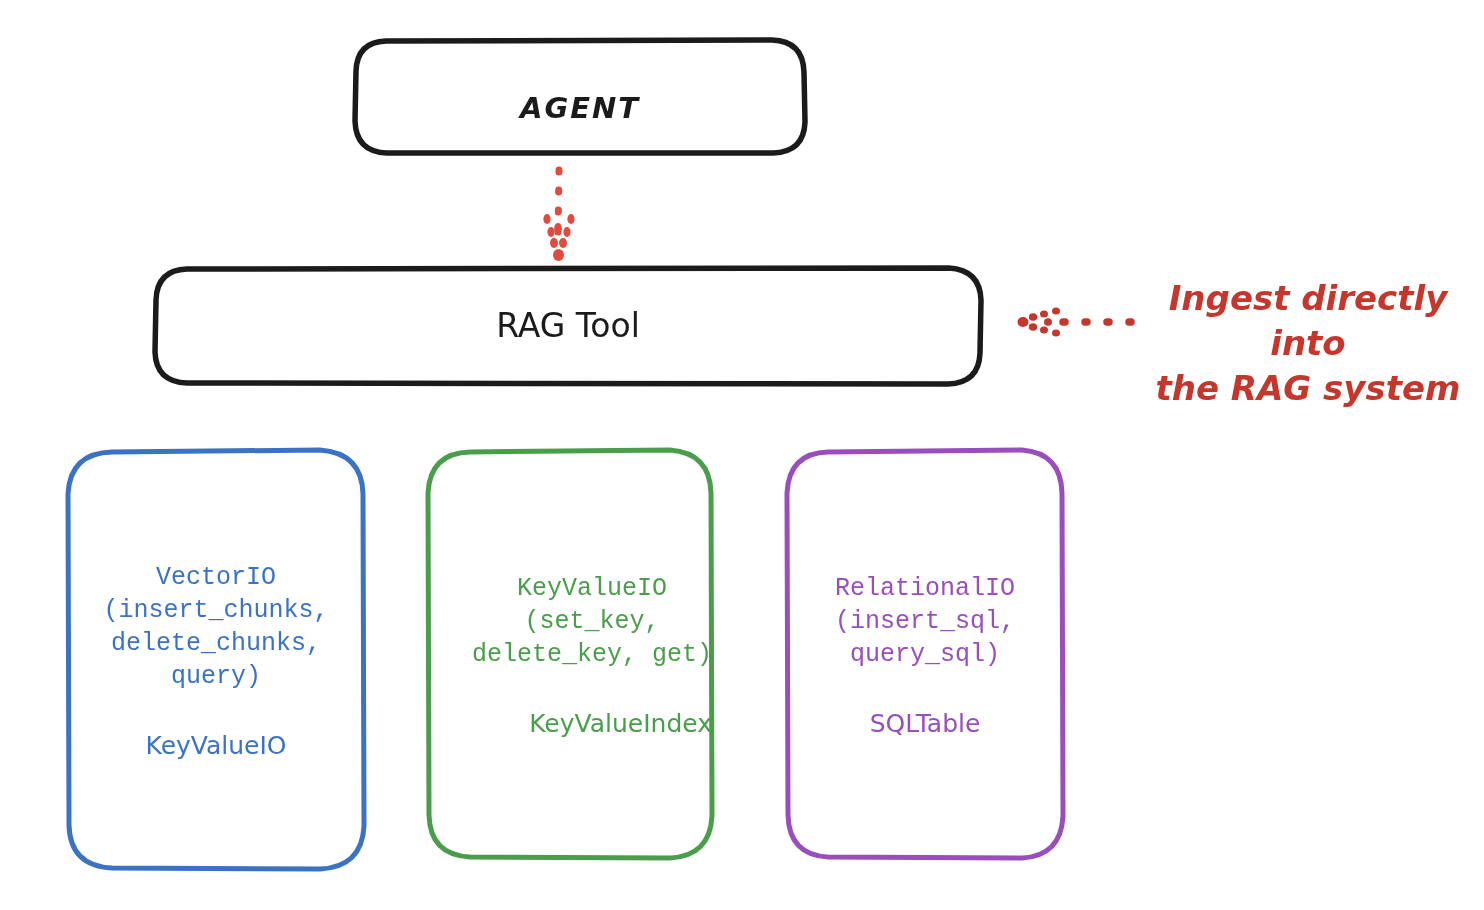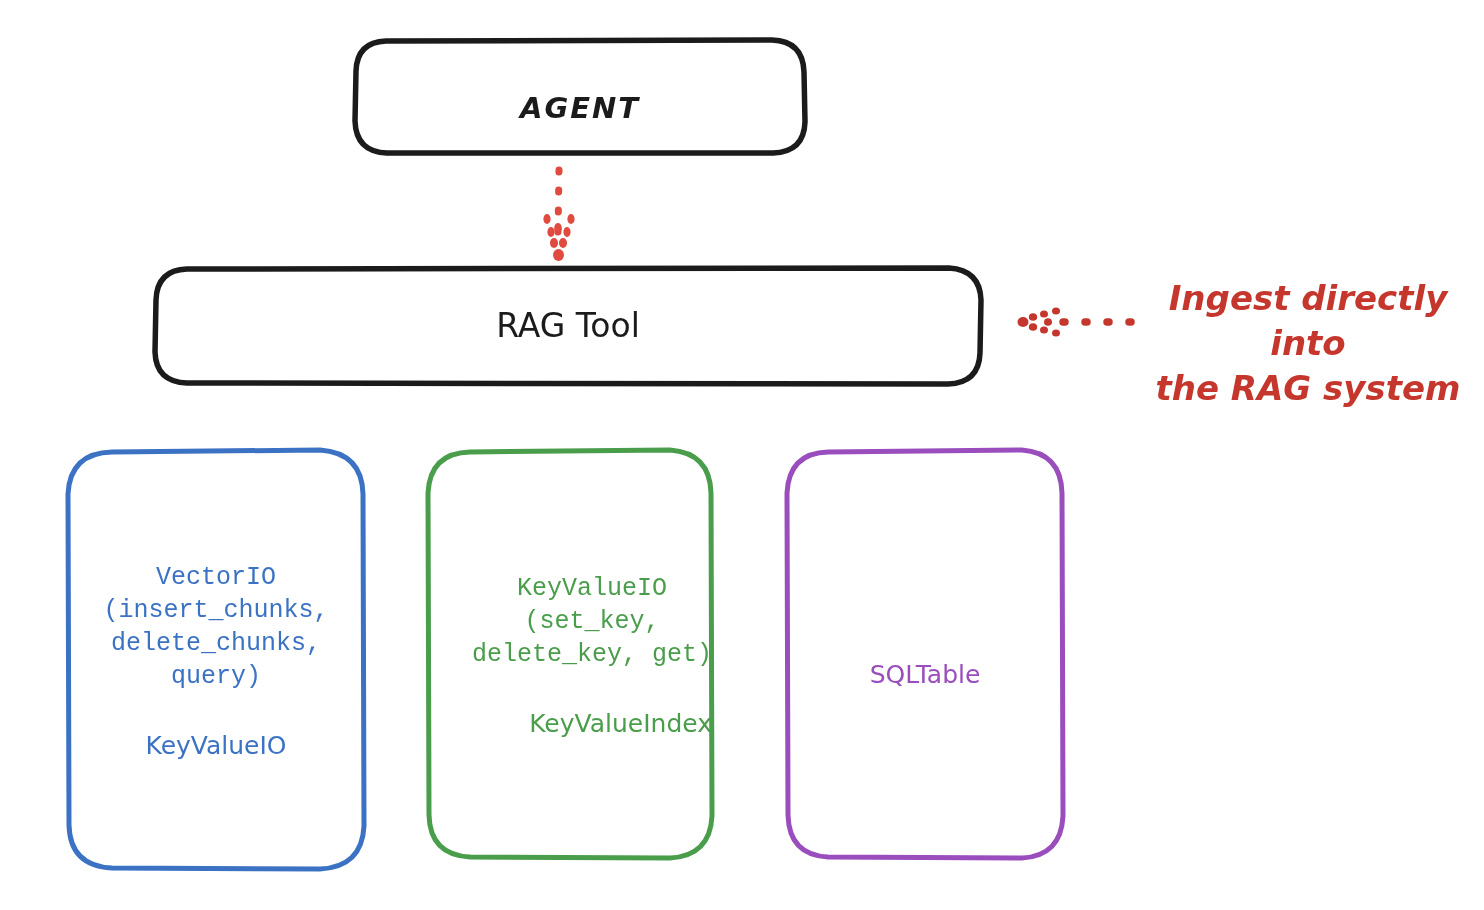--- a/index.html
+++ b/index.html
@@ -199,17 +199,20 @@
 </div>
 
 <div class="node leaf" id="key-value-io-node">
   <div class="node-label">KeyValueIO
 (set_key,
 delete_key, get)</div>
   <div class="node-sublabel">KeyValueIndex</div>
 </div>
 
 <div class="node leaf" id="relational-io-node">
+  <div class="node-label">RelationalIO
+(insert_sql,
+query_sql)</div>
   <div class="node-sublabel">SQLTable</div>
 </div>
 
 <div id="ingest-annotation">Ingest directly into
 the RAG system</div>
 
 </body></html>

